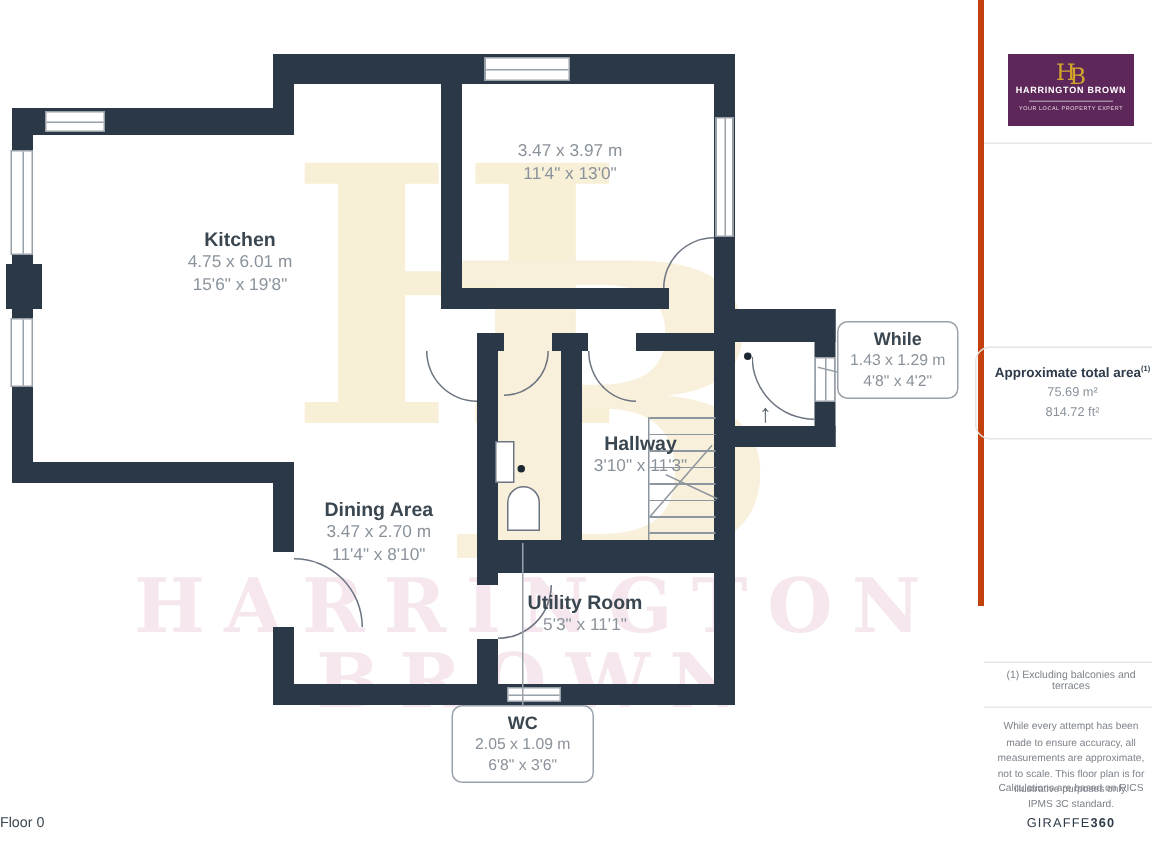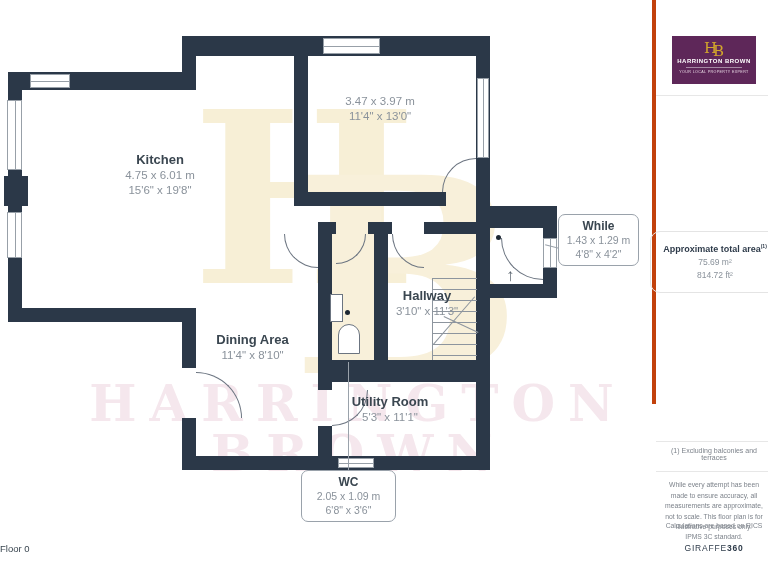--- a/index.html
+++ b/index.html
@@ -157,20 +157,21 @@
     <div class="rname">While</div>
     <div class="rdim">1.43 x 1.29 m</div>
     <div class="rdim">4'8" x 4'2"</div>
   </div>
   <div class="room-label lab-hallway">
     <div class="rname">Hallway</div>
     <div class="rdim">3'10" x 11'3"</div>
   </div>
   <div class="room-label lab-dining">
     <div class="rname">Dining Area</div>
+    <div class="rdim">3.47 x 2.70 m</div>
     <div class="rdim">11'4" x 8'10"</div>
   </div>
   <div class="room-label lab-utility">
     <div class="rname">Utility Room</div>
     <div class="rdim">5'3" x 11'1"</div>
   </div>
   <div class="room-label callout lab-wc">
     <div class="rname">WC</div>
     <div class="rdim">2.05 x 1.09 m</div>
     <div class="rdim">6'8" x 3'6"</div>

